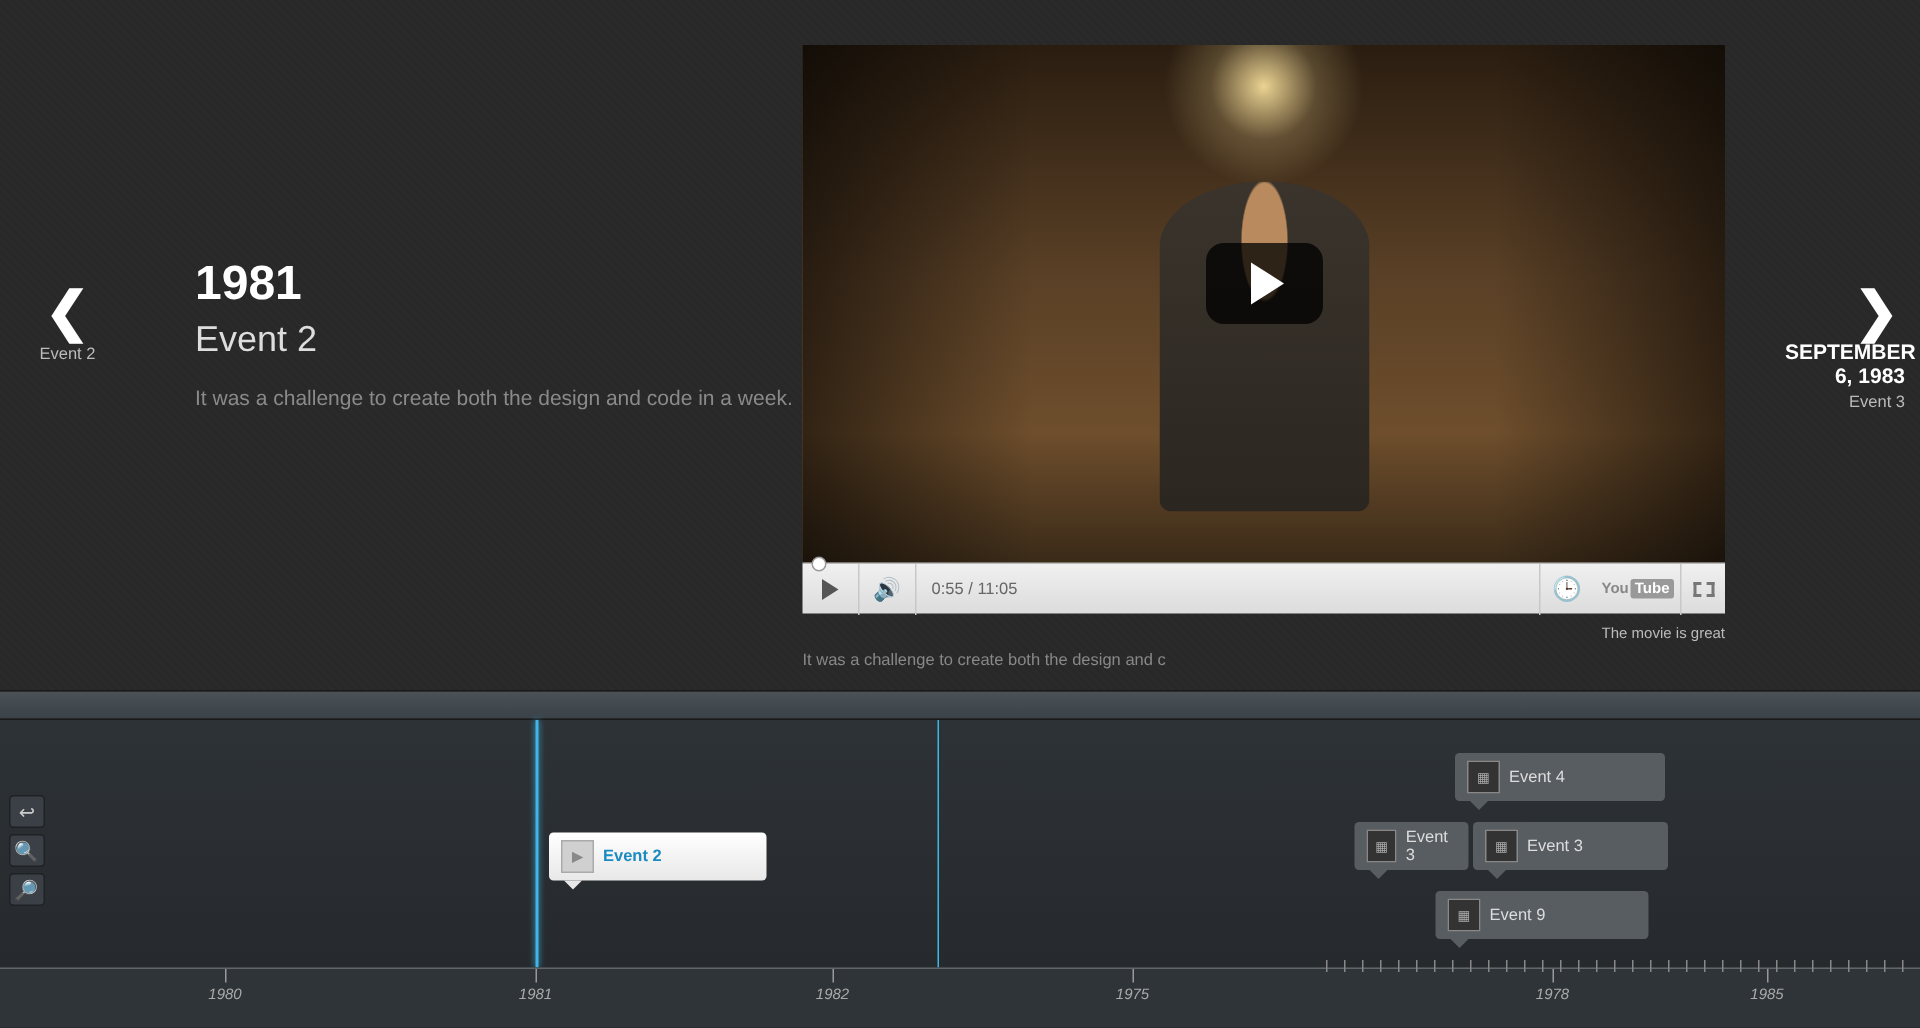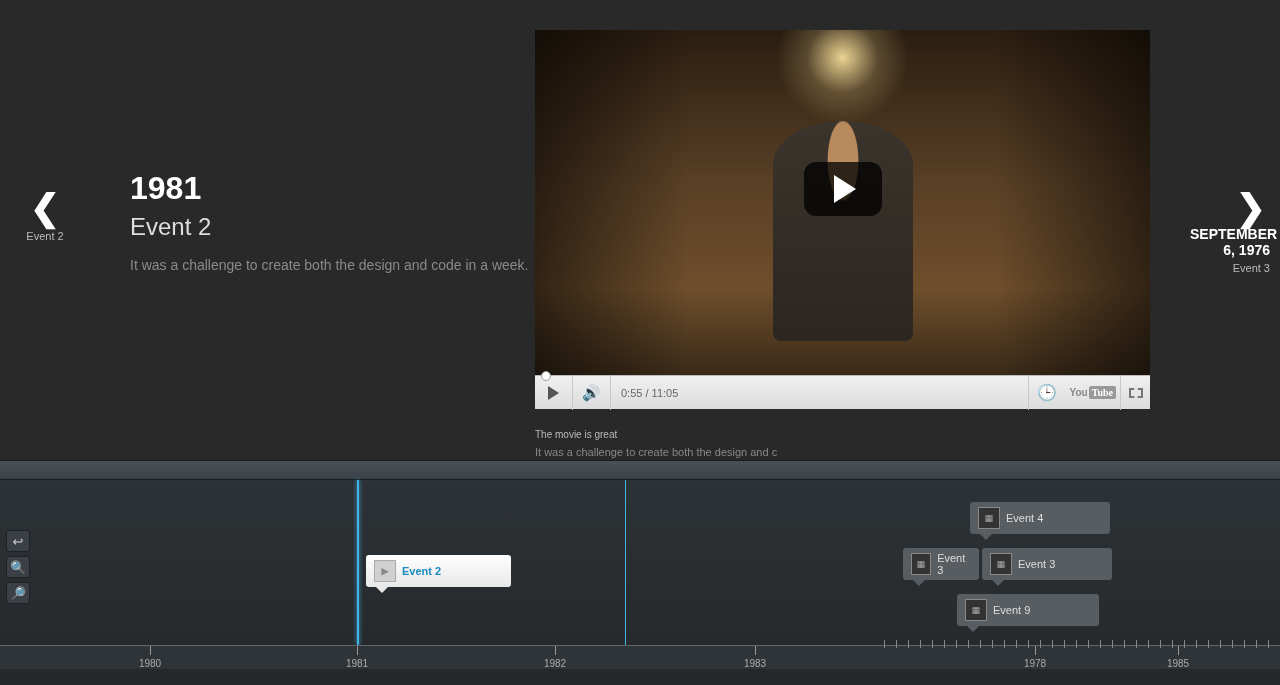--- a/index.html
+++ b/index.html
@@ -107,30 +107,30 @@
   border-top: 7px solid transparent; border-bottom: 7px solid transparent;
 }
 .vol-icon { font-size: 15px; color: #555; }
 .time-text { font-size: 11px; color: #666; margin-left: 10px; }
 .right-ctrls { margin-left: auto; display: flex; align-items: center; }
 .yt-logo {
   font-size: 10px; font-weight: bold; color: #888;
   padding: 3px 4px;
   display: flex; align-items: center; gap: 1px;
 }
-.yt-tube { background: #999; color: #fff; padding: 1px 3px; border-radius: 2px; font-family: Liberation Serif, serif; }
+.yt-tube { background: #999; color: #fff; padding: 1px 3px; border-radius: 2px; }
 .fs-icon {
   width: 30px; height: 34px; display:flex; align-items:center; justify-content:center;
   border-left: 1px solid #c8c8c8;
 }
 .fs-icon span {
   width: 14px; height: 10px; border: 2px dashed #777;
 }
 .caption-right {
-  text-align: left; font-size: 10px; color: #bbb; margin-top: 20px;
+  text-align: right; font-size: 10px; color: #bbb; margin-top: 8px;
 }
 .caption-left { font-size: 11px; color: #888; margin-top: 6px; }
 .separator {
   height: 20px;
   background: linear-gradient(#4a5258, #3a4248);
   border-top: 1px solid #1a1a1a;
   border-bottom: 1px solid #1a1a1a;
 }
 .timeline {
   position: relative;
@@ -190,23 +190,24 @@
 .event-card::after {
   content: "";
   position: absolute;
   bottom: -6px; left: 10px;
   border-top: 6px solid #585d62;
   border-left: 6px solid transparent;
   border-right: 6px solid transparent;
 }
 .event-card.active::after { border-top-color: #e8e8e8; }
 .ruler {
-  position: absolute; left: 0; right: 0; bottom: 16px; height: 24px;
+  position: absolute; left: 0; right: 0; bottom: 0; height: 40px;
   border-top: 1px solid #60666b;
   background: #2f3438;
+  font-style: italic;
 }
 .ruler-ticks {
   position: absolute; left: 0; right: 0; top: 0; height: 100%;
 }
 .major-tick {
   position: absolute; top: 0;
   width: 1px; height: 9px; background: #999;
 }
 .minor-ticks {
   position: absolute; top: -6px; left: 884px; right: 0; height: 14px;
@@ -226,21 +227,21 @@
 
 <div class="upper">
 
   <div class="nav-left">
     <div class="chev">❮</div>
     <div class="nav-label">Event 2</div>
   </div>
 
   <div class="nav-right">
     <div class="chev" style="text-align:right;padding-right:14px">❯</div>
-    <div class="nav-date">SEPTEMBER 6, 1976</div>
+    <div class="nav-date">SEPTEMBER 6, 1983</div>
     <div class="nav-label" style="text-align:right;padding-right:10px">Event 3</div>
   </div>
 
   <div class="content-block">
     <div class="year">1981</div>
     <div class="title">Event 2</div>
     <div class="desc">It was a challenge to create both the design and code in a week.</div>
   </div>
 
   <div class="video-wrap">
@@ -356,20 +357,20 @@
         <span style="left: 384px;"></span>
       </div>
     <div class="ruler-ticks" id="ruler-ticks">
         <div class="major-tick" style="left: 150px;"></div>
         <div class="year-label" style="left: 150px;">1980</div>
         <div class="major-tick" style="left: 357px;"></div>
         <div class="year-label" style="left: 357px;">1981</div>
         <div class="major-tick" style="left: 555px;"></div>
         <div class="year-label" style="left: 555px;">1982</div>
         <div class="major-tick" style="left: 755px;"></div>
-        <div class="year-label" style="left: 755px;">1983</div>
+        <div class="year-label" style="left: 755px;">1975</div>
         <div class="major-tick" style="left: 1035px;"></div>
         <div class="year-label" style="left: 1035px;">1978</div>
         <div class="major-tick" style="left: 1178px;"></div>
         <div class="year-label" style="left: 1178px;">1985</div>
       </div>
   </div>
 </div>
 
 </body></html>

